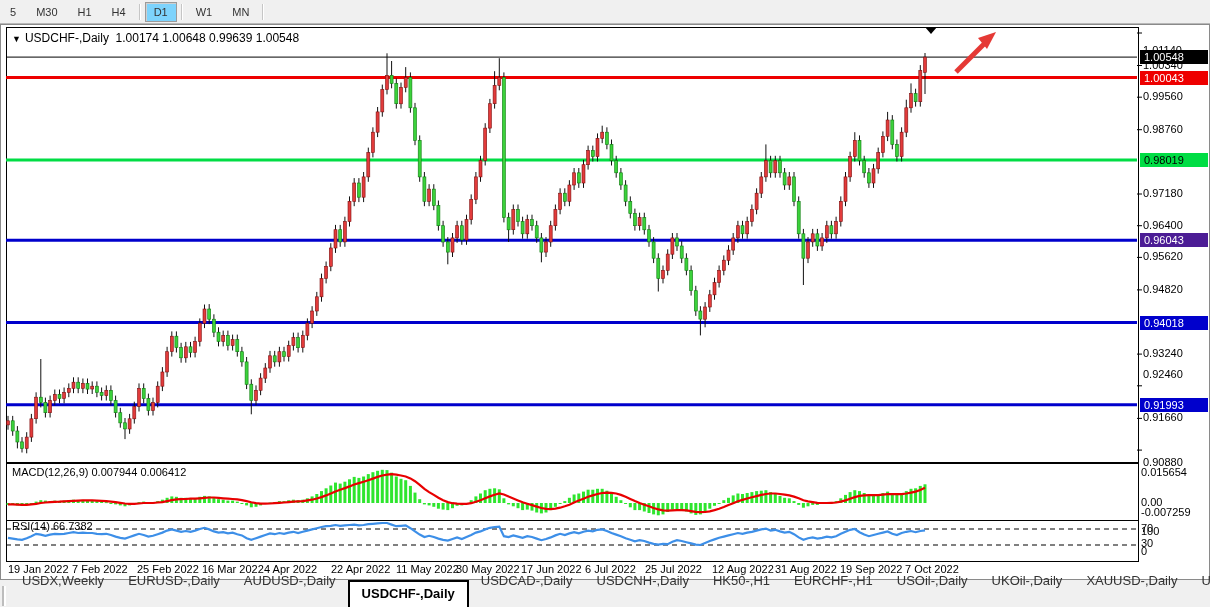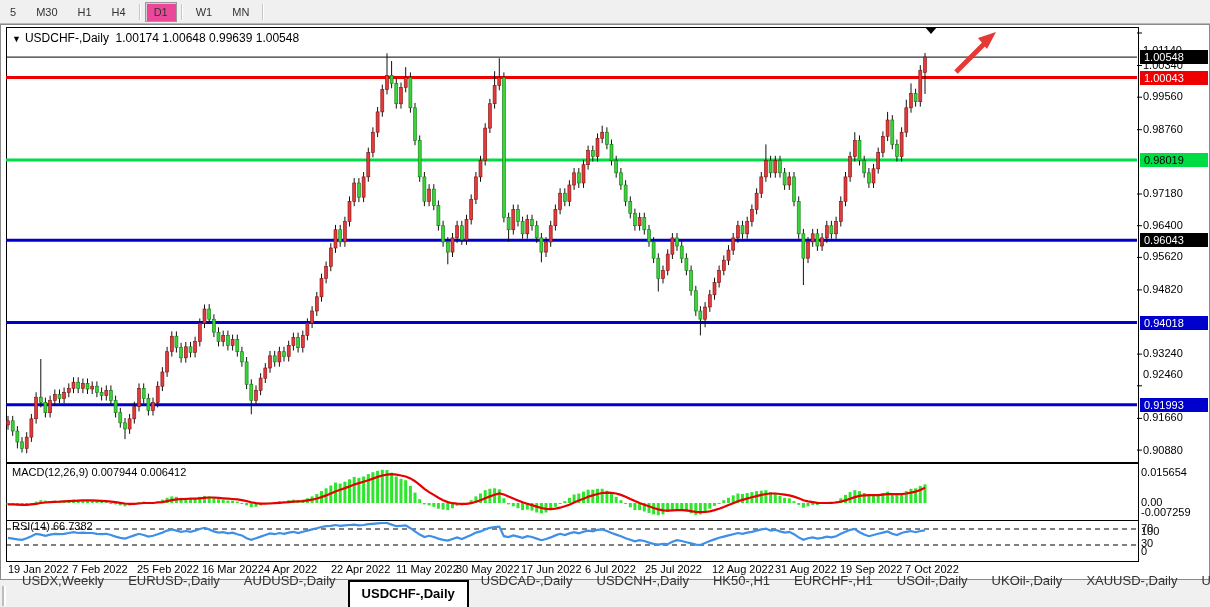--- a/index.html
+++ b/index.html
@@ -2,21 +2,21 @@
 <html><head>
 <meta charset="utf-8">
 <style>
   html,body{margin:0;padding:0;background:#f0f0f0;width:1210px;height:607px;overflow:hidden;
     font-family:"Liberation Sans",sans-serif;-webkit-font-smoothing:antialiased;}
   #app{position:relative;width:1210px;height:607px;background:#f0f0f0;}
   
   #toolbar{position:absolute;left:0;top:0;width:1210px;height:23px;background:#f0f0f0;
     border-bottom:1px solid #b8b8b8;display:flex;align-items:center;padding-left:0;}
   .tfbtn{font-size:11px;color:#333;padding:3px 8px;margin:0 1px;border:1px solid transparent;cursor:default;}
-  .tfbtn.active{background:#ec4899;border:1px solid #9a9a9a;box-shadow:inset 1px 1px 0 #cfcfcf;}
+  .tfbtn.active{background:#7dd3fc;border:1px solid #9a9a9a;box-shadow:inset 1px 1px 0 #cfcfcf;}
   .tfsep{width:1px;height:16px;background:#c6c6c6;border-right:1px solid #fff;margin:0 3px;}
   
   #chartwin{position:absolute;left:0;top:24px;width:1208px;height:554px;background:#fff;
     border:1px solid #8a8a8a;}
   .pane{position:absolute;background:#fff;border:1px solid #000;}
   #mainPane{left:5px;top:2px;width:1131px;height:434px;}
   #macdPane{left:5px;top:438px;width:1131px;height:56px;}
   #rsiPane{left:5px;top:495px;width:1131px;height:40px;}
   #gfx{position:absolute;left:0;top:0;width:1210px;height:607px;pointer-events:none;}
   #title{position:absolute;left:12px;top:31px;font-size:12px;color:#000;z-index:5;}
@@ -698,25 +698,25 @@
       <div class="pricelabel" style="top: 58.52px;">1.00340</div>
       <div class="pricelabel" style="top: 90.227px;">0.99560</div>
       <div class="pricelabel" style="top: 122.747px;">0.98760</div>
       <div class="pricelabel" style="top: 186.974px;">0.97180</div>
       <div class="pricelabel" style="top: 218.681px;">0.96400</div>
       <div class="pricelabel" style="top: 250.388px;">0.95620</div>
       <div class="pricelabel" style="top: 282.908px;">0.94820</div>
       <div class="pricelabel" style="top: 347.135px;">0.93240</div>
       <div class="pricelabel" style="top: 368px;">0.92460</div>
       <div class="pricelabel" style="top: 411.362px;">0.91660</div>
-      <div class="pricelabel" style="top: 444px;">0.90880</div>
+      <div class="pricelabel" style="top: 456px;">0.90880</div>
       <div class="badge" style="top: 50.0648px; background: rgb(0, 0, 0); color: rgb(255, 255, 255);">1.00548</div>
       <div class="badge" style="top: 70.5931px; background: rgb(238, 0, 0); color: rgb(255, 255, 255);">1.00043</div>
       <div class="badge" style="top: 152.869px; background: rgb(0, 221, 68); color: rgb(0, 0, 0);">0.98019</div>
-      <div class="badge" style="top: 233.193px; background: #000000; color: rgb(255, 255, 255);">0.96043</div>
+      <div class="badge" style="top: 233.193px; background: #4c1d95; color: rgb(255, 255, 255);">0.96043</div>
       <div class="badge" style="top: 315.509px; background: rgb(0, 0, 204); color: rgb(255, 255, 255);">0.94018</div>
       <div class="badge" style="top: 397.826px; background: rgb(0, 0, 204); color: rgb(255, 255, 255);">0.91993</div>
       <div class="subaxislabel" style="top: 466px;">0.015654</div>
       <div class="subaxislabel" style="top: 496px;">0.00</div>
       <div class="subaxislabel" style="top: 506px;">-0.007259</div>
       <div class="subaxislabel" style="top: 525px;">100</div>
       <div class="subaxislabel" style="top: 522px;">70</div>
       <div class="subaxislabel" style="top: 537px;">30</div>
       <div class="subaxislabel" style="top: 545px;">0</div>
       <div class="datelabel" style="left: 8px;">19 Jan 2022</div>

